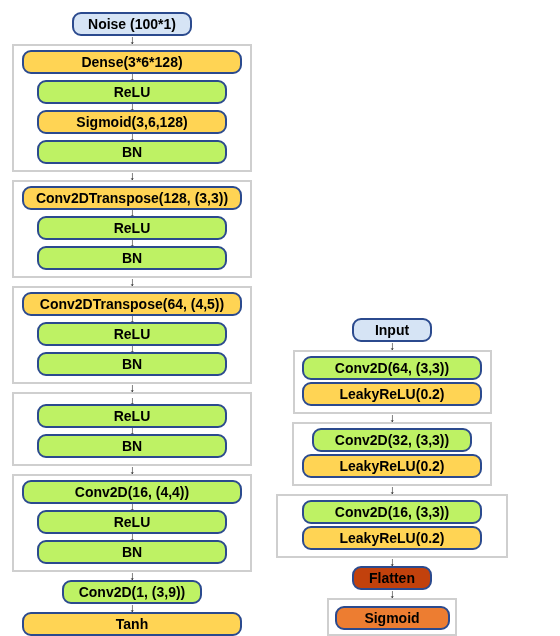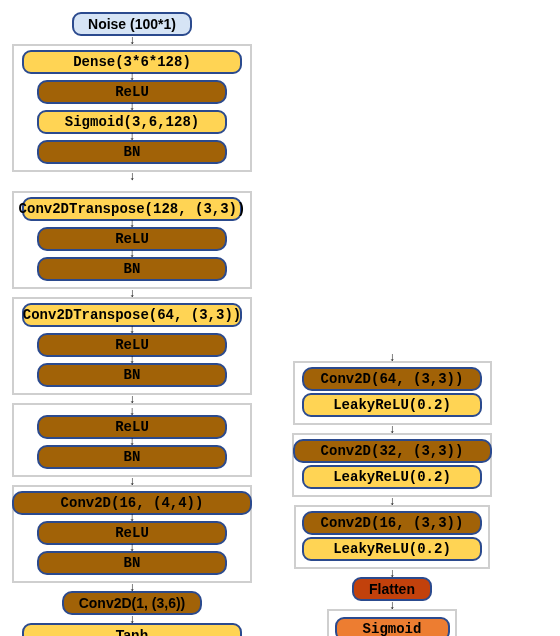--- a/index.html
+++ b/index.html
@@ -28,32 +28,31 @@
     font-size: 14px;
     border: 2px solid #2b4a8e;
     border-radius: 9px;
     box-sizing: border-box;
     padding: 2px 6px;
     text-align: center;
     white-space: nowrap;
   }
   .blue    { background: #d6e4f5; }
   .yellow  { background: #ffd454; }
-  .gray    { background: #a16207; border-radius: 10px; }
+  .gray    { background: #bef264; }
   .orange  { background: #ed7d31; }
   .white   { background: #c2410c; }
 
   .group {
     border: 2px solid #cfcfcf;
     padding: 4px 6px 6px 6px;
     display: flex;
     flex-direction: column;
     align-items: center;
     box-sizing: border-box;
-    font-family: Liberation Mono, monospace;
   }
   .arrow {
     font-size: 12px;
     line-height: 8px;
     height: 8px;
     color: #000;
     user-select: none;
   }
   .arrow-sm {
     font-size: 12px;
@@ -78,80 +77,81 @@
       <div class="node yellow" style="width:220px;">Dense(3*6*128)</div>
       <div class="arrow-sm">↓</div>
       <div class="node gray" style="width:190px;">ReLU</div>
       <div class="arrow-sm">↓</div>
       <div class="node yellow" style="width:190px;">Sigmoid(3,6,128)</div>
       <div class="arrow-sm">↓</div>
       <div class="node gray" style="width:190px;">BN</div>
     </div>
     <div class="arrow">↓</div>
 
-    <div class="group" style="width:240px;margin-top:11px;">
+    <div class="group" style="width:240px;">
       <div class="node yellow" style="width:220px;">Conv2DTranspose(128, (3,3))</div>
       <div class="arrow-sm">↓</div>
       <div class="node gray" style="width:190px;">ReLU</div>
       <div class="arrow-sm">↓</div>
       <div class="node gray" style="width:190px;">BN</div>
     </div>
     <div class="arrow">↓</div>
 
     <div class="group" style="width:240px;">
-      <div class="node yellow" style="width:220px;">Conv2DTranspose(64, (3,3))</div>
+      <div class="node yellow" style="width:220px;">Conv2DTranspose(64, (4,5))</div>
       <div class="arrow-sm">↓</div>
       <div class="node gray" style="width:190px;">ReLU</div>
       <div class="arrow-sm">↓</div>
       <div class="node gray" style="width:190px;">BN</div>
     </div>
     <div class="arrow">↓</div>
 
     <div class="group" style="width:240px;">
       <div class="arrow-sm">↓</div>
       <div class="node gray" style="width:190px;">ReLU</div>
       <div class="arrow-sm">↓</div>
       <div class="node gray" style="width:190px;">BN</div>
     </div>
     <div class="arrow">↓</div>
 
     <div class="group" style="width:240px;">
-      <div class="node gray" style="width:240px;">Conv2D(16, (4,4))</div>
+      <div class="node gray" style="width:220px;">Conv2D(16, (4,4))</div>
       <div class="arrow-sm">↓</div>
       <div class="node gray" style="width:190px;">ReLU</div>
       <div class="arrow-sm">↓</div>
       <div class="node gray" style="width:190px;">BN</div>
     </div>
     <div class="arrow">↓</div>
 
-    <div class="node gray" style="width:140px;">Conv2D(1, (3,6))</div>
+    <div class="node gray" style="width:140px;">Conv2D(1, (3,9))</div>
     <div class="arrow">↓</div>
     <div class="node yellow" style="width:220px;">Tanh</div>
 
   </div>
 
   <div class="col" style="width:200px;">
 
+    <div class="node blue" style="width:80px;">Input</div>
     <div class="arrow">↓</div>
 
     <div class="group" style="width:199px;">
       <div class="node gray" style="width:180px;">Conv2D(64, (3,3))</div>
       <div class="gap4"></div>
       <div class="node yellow" style="width:180px;">LeakyReLU(0.2)</div>
     </div>
     <div class="arrow">↓</div>
 
     <div class="group" style="width:200px;">
-      <div class="node gray" style="width:199px;">Conv2D(32, (3,3))</div>
+      <div class="node gray" style="width:160px;">Conv2D(32, (3,3))</div>
       <div class="gap4"></div>
       <div class="node yellow" style="width:180px;">LeakyReLU(0.2)</div>
     </div>
     <div class="arrow">↓</div>
 
-    <div class="group" style="width:196px;">
+    <div class="group" style="width:232px;">
       <div class="node gray" style="width:180px;">Conv2D(16, (3,3))</div>
       <div class="gap4"></div>
       <div class="node yellow" style="width:180px;">LeakyReLU(0.2)</div>
     </div>
     <div class="arrow">↓</div>
 
     <div class="node white" style="width:80px;">Flatten</div>
     <div class="arrow">↓</div>
 
     <div class="group" style="width:130px; padding:4px;">

